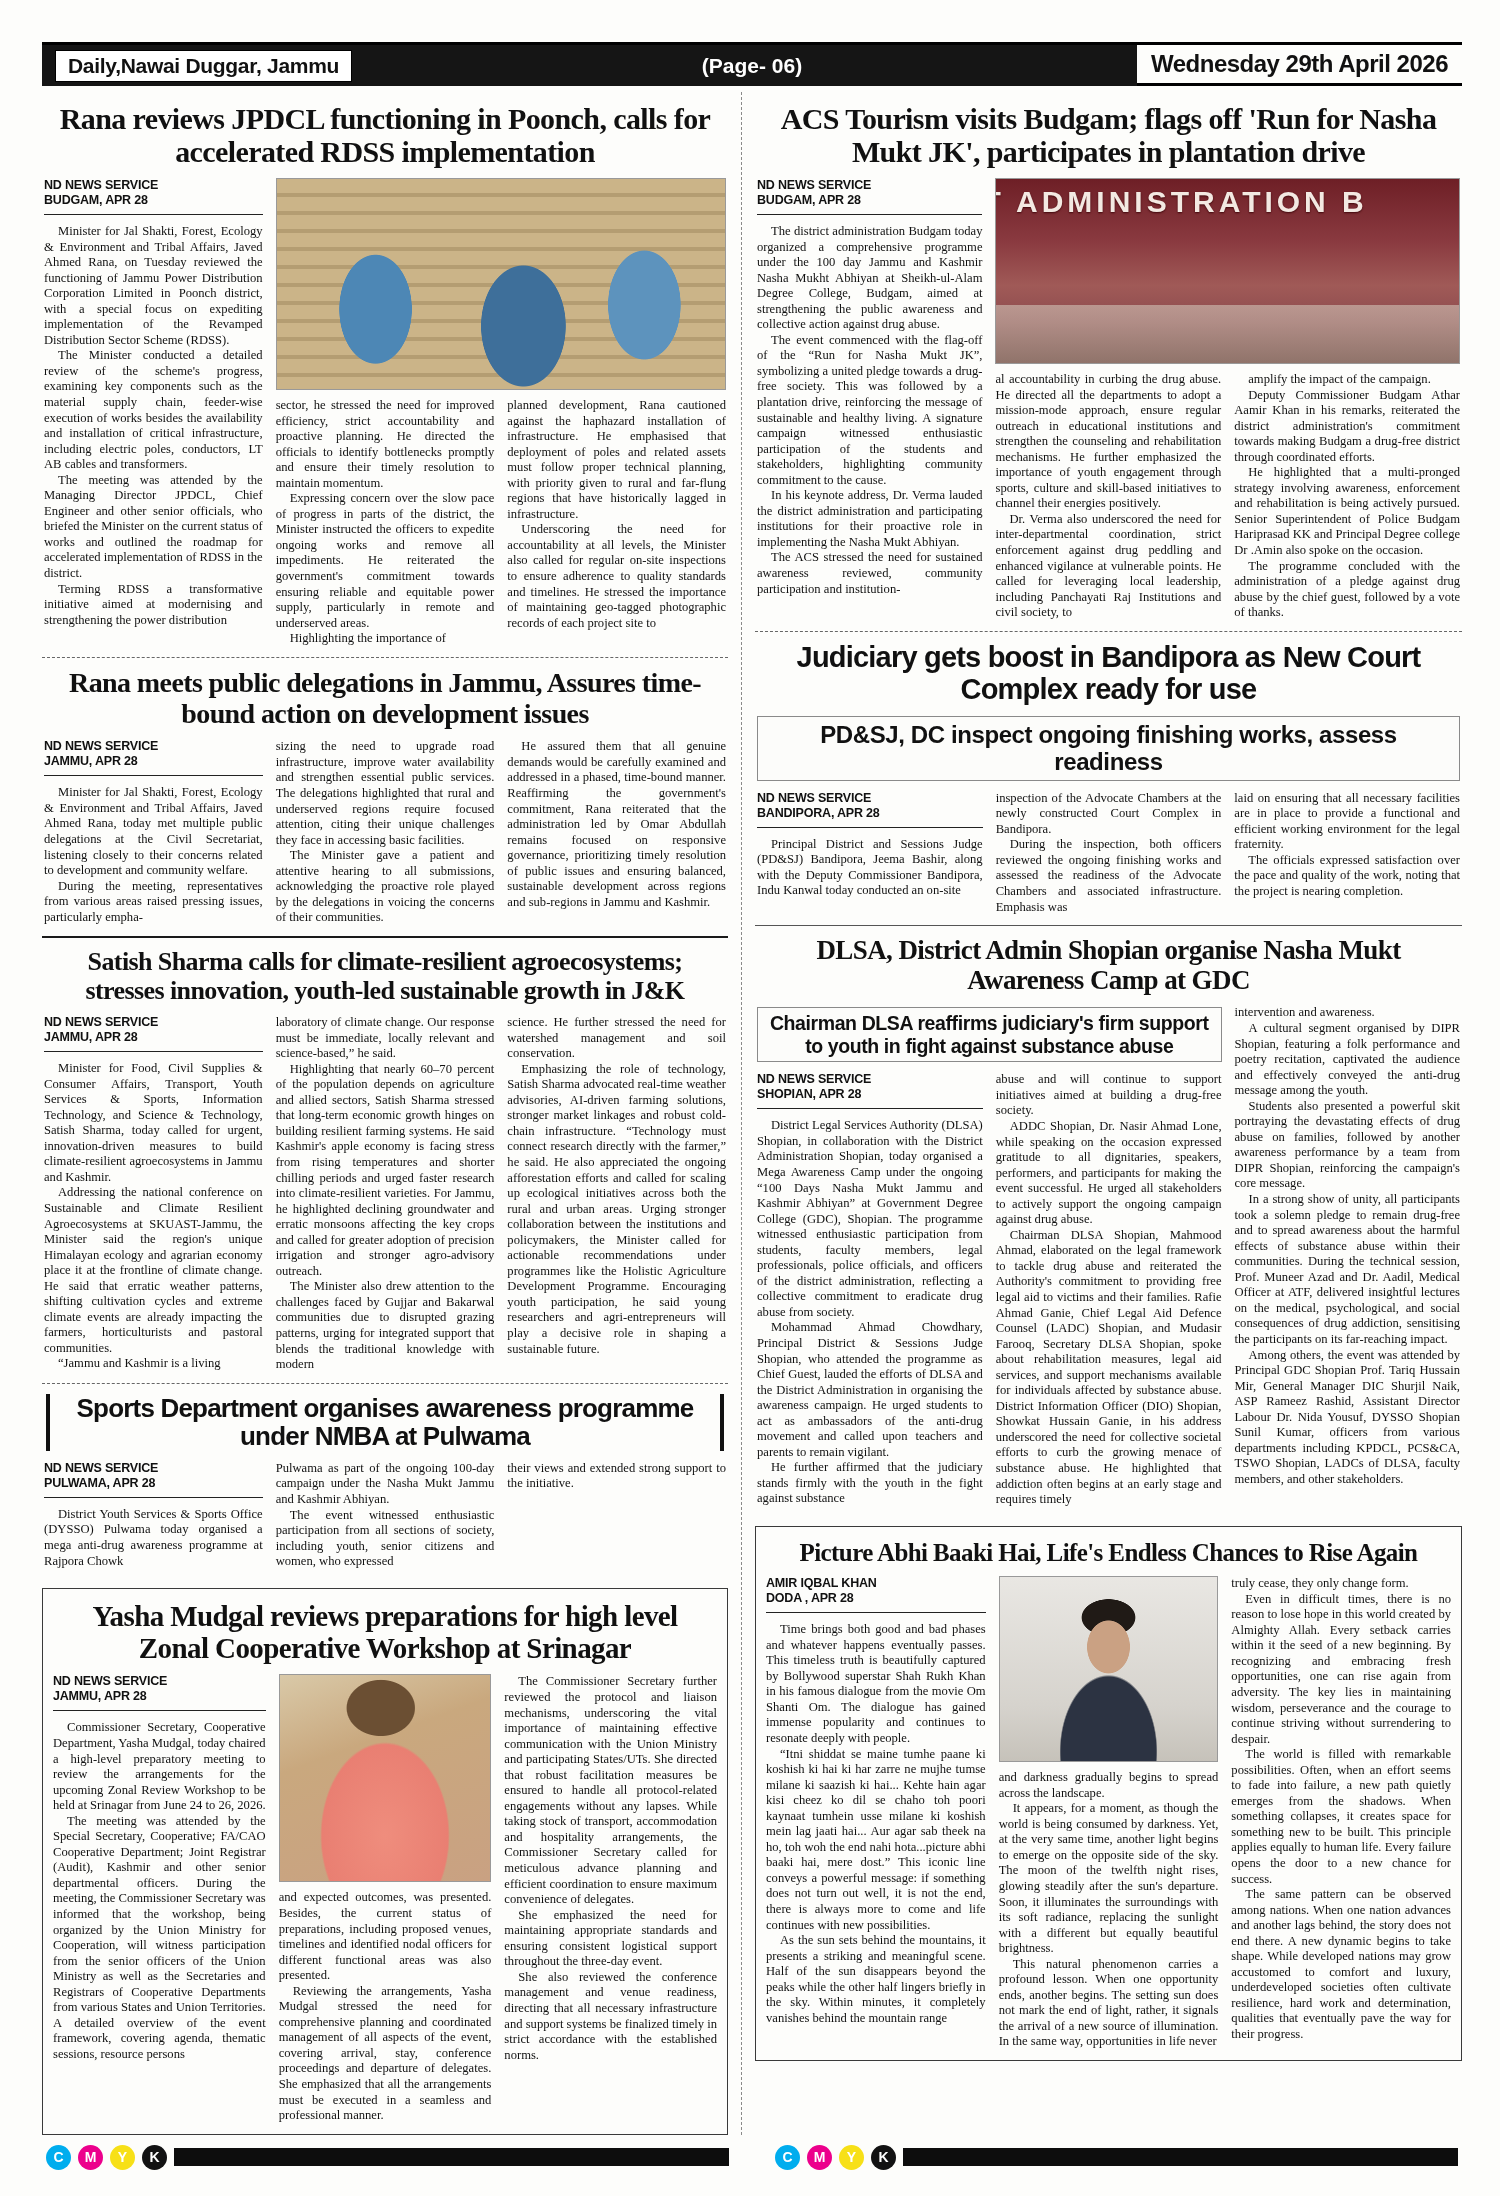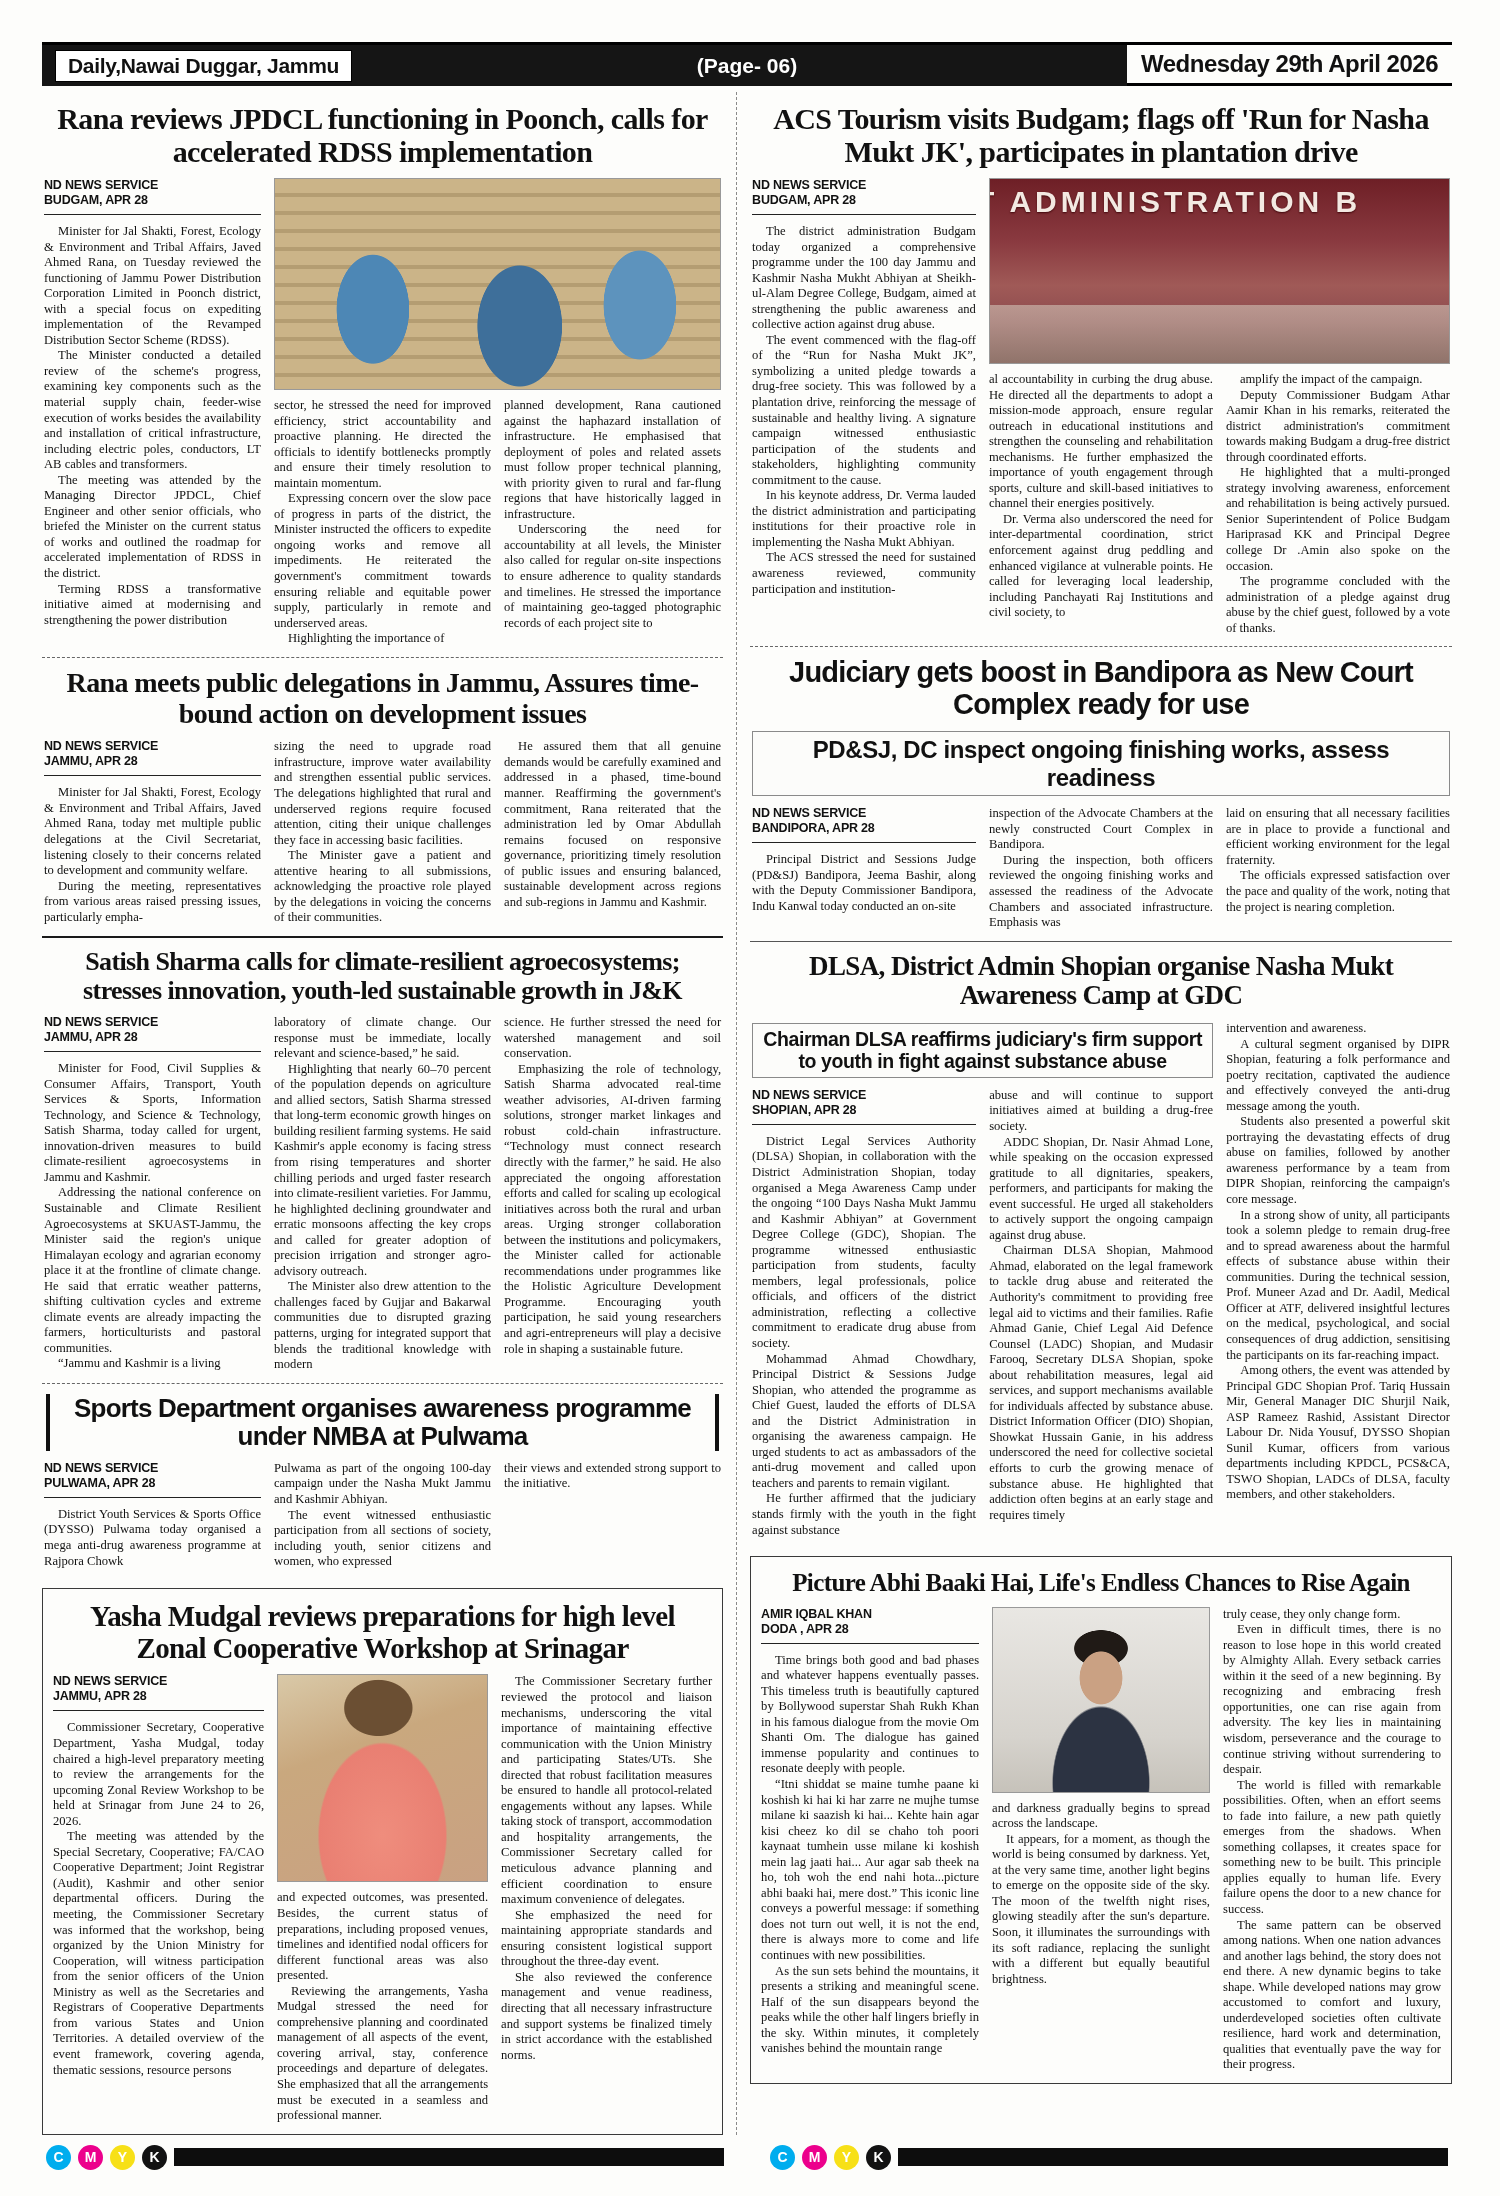--- a/index.html
+++ b/index.html
@@ -1,18 +1,18 @@
 <!DOCTYPE html>
 <html><head>
 <meta charset="utf-8">
 <style>
   * { box-sizing: border-box; margin: 0; padding: 0; }
   html,body { background:#e8e8e8; }
   body { width:1500px; font-family:"Liberation Serif", serif; color:#111; }
-  .sheet { width:1500px; height:2196px; background:#fdfdfb; overflow:hidden; padding:42px 48px 8px 42px; position:relative; }
+  .sheet { width:1500px; height:2196px; background:#fdfdfb; overflow:hidden; padding:42px 38px 8px 42px; position:relative; }
 
   
   .masthead { display:flex; align-items:stretch; border-top:3px solid #000; height:44px; position:relative; margin-bottom:6px; }
   .mast-black { flex:1; background:#151515; display:flex; align-items:center; }
   .brand-box { background:#fff; outline:1px solid #000; margin-left:14px; padding:3px 12px; font-family:"Liberation Sans",sans-serif; font-weight:bold; font-size:21px; letter-spacing:-0.3px; }
   .page-label { position:absolute; left:50%; top:50%; transform:translate(-50%,-50%); color:#fff; font-family:"Liberation Sans",sans-serif; font-weight:bold; font-size:21px; }
   .mast-date { width:325px; background:#fdfdfb; border-bottom:3px solid #000; display:flex; align-items:center; justify-content:center; font-family:"Liberation Sans",sans-serif; font-weight:bold; font-size:24px; letter-spacing:-0.5px; }
 
   
   .halves { display:flex; }
@@ -341,20 +341,21 @@
                 <p class="para">Time brings both good and bad phases and whatever happens eventually passes. This timeless truth is beautifully captured by Bollywood superstar Shah Rukh Khan in his famous dialogue from the movie Om Shanti Om. The dialogue has gained immense popularity and continues to resonate deeply with people.</p>
                 <p class="para">“Itni shiddat se maine tumhe paane ki koshish ki hai ki har zarre ne mujhe tumse milane ki saazish ki hai... Kehte hain agar kisi cheez ko dil se chaho toh poori kaynaat tumhein usse milane ki koshish mein lag jaati hai... Aur agar sab theek na ho, toh woh the end nahi hota...picture abhi baaki hai, mere dost.” This iconic line conveys a powerful message: if something does not turn out well, it is not the end, there is always more to come and life continues with new possibilities.</p>
                 <p class="para">As the sun sets behind the mountains, it presents a striking and meaningful scene. Half of the sun disappears beyond the peaks while the other half lingers briefly in the sky. Within minutes, it completely vanishes behind the mountain range</p>
               </div>
           </div>
           <div class="c">
             <div class="photo photo-srk"></div>
             <div class="paras cont">
                 <p class="para">and darkness gradually begins to spread across the landscape.</p>
                 <p class="para">It appears, for a moment, as though the world is being consumed by darkness. Yet, at the very same time, another light begins to emerge on the opposite side of the sky. The moon of the twelfth night rises, glowing steadily after the sun's departure. Soon, it illuminates the surroundings with its soft radiance, replacing the sunlight with a different but equally beautiful brightness.</p>
+                <p class="para">This natural phenomenon carries a profound lesson. When one opportunity ends, another begins. The setting sun does not mark the end of light, rather, it signals the arrival of a new source of illumination. In the same way, opportunities in life never</p>
               </div>
           </div>
           <div class="c paras cont">
               <p class="para">truly cease, they only change form.</p>
               <p class="para">Even in difficult times, there is no reason to lose hope in this world created by Almighty Allah. Every setback carries within it the seed of a new beginning. By recognizing and embracing fresh opportunities, one can rise again from adversity. The key lies in maintaining wisdom, perseverance and the courage to continue striving without surrendering to despair.</p>
               <p class="para">The world is filled with remarkable possibilities. Often, when an effort seems to fade into failure, a new path quietly emerges from the shadows. When something collapses, it creates space for something new to be built. This principle applies equally to human life. Every failure opens the door to a new chance for success.</p>
               <p class="para">The same pattern can be observed among nations. When one nation advances and another lags behind, the story does not end there. A new dynamic begins to take shape. While developed nations may grow accustomed to comfort and luxury, underdeveloped societies often cultivate resilience, hard work and determination, qualities that eventually pave the way for their progress.</p>
             </div>
         </div>
       </article>

